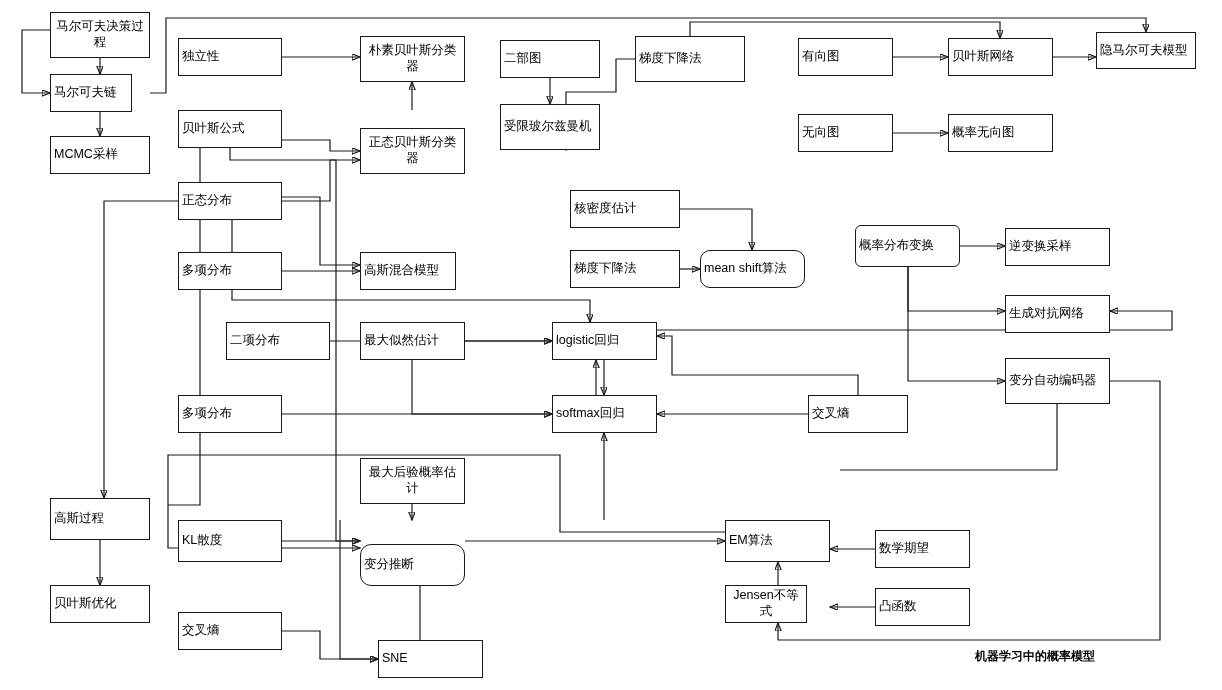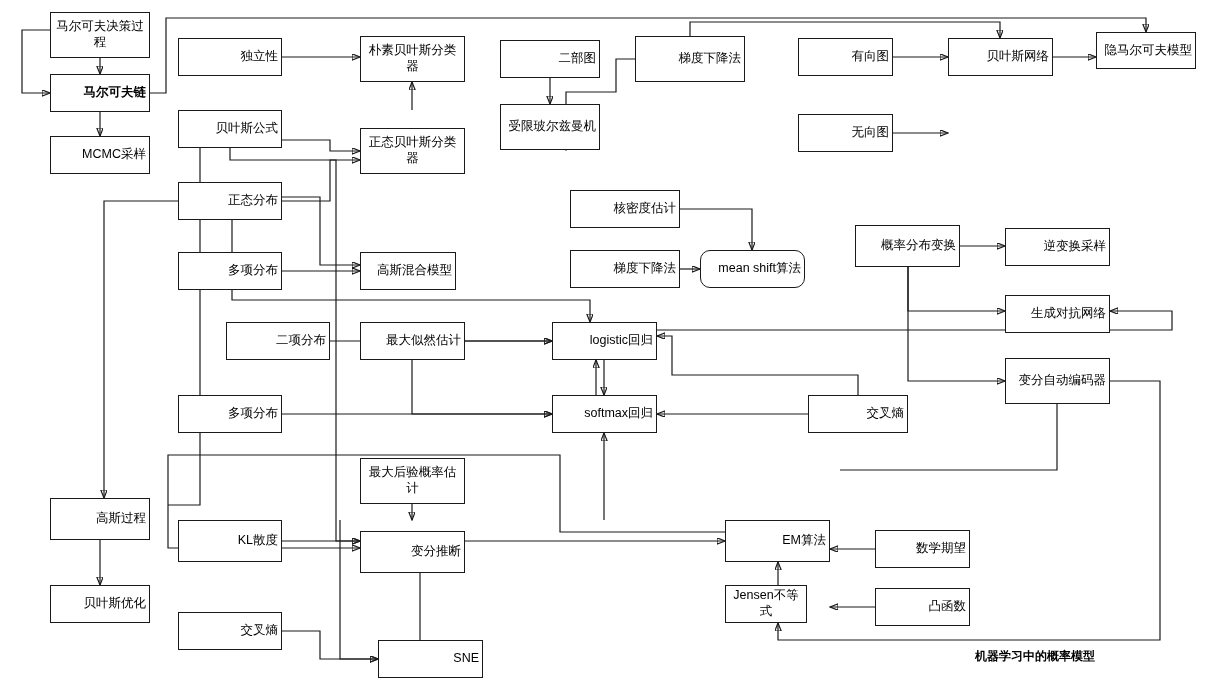--- a/index.html
+++ b/index.html
@@ -15,21 +15,21 @@
     font-family: "Liberation Sans", "DejaVu Sans", sans-serif;
     overflow: hidden;
   }
   .node {
     position: absolute;
     box-sizing: border-box;
     border: 1px solid #1a1a1a;
     background: #ffffff;
     display: flex;
     align-items: center;
-    justify-content: flex-end;
+    justify-content: flex-start;
     text-align: center;
     font-size: 12.5px;
     color: #000000;
     line-height: 1.25;
     padding: 2px 3px;
     z-index: 2;
   }
   .caption {
     position: absolute;
     font-size: 12px;
@@ -159,21 +159,21 @@
     <path d="M420,640 L420,562" marker-end="url(#ah)"></path>
 
     <path d="M200,148 L200,505 L168,505"></path>
   </svg>
 
   <div class="caption" style="left: 975px; top: 648px;">机器学习中的概率模型</div>
 
   <div class="node" style="left: 50px; top: 12px; width: 100px; height: 46px;">
       <span>马尔可夫决策过程</span>
     </div>
-  <div class="node" style="left: 50px; top: 74px; width: 100px; height: 38px; font-weight: bold;">
+  <div class="node" style="left: 50px; top: 74px; width: 82px; height: 38px;">
       <span>马尔可夫链</span>
     </div>
   <div class="node" style="left: 50px; top: 136px; width: 100px; height: 38px;">
       <span>MCMC采样</span>
     </div>
   <div class="node" style="left: 178px; top: 38px; width: 104px; height: 38px;">
       <span>独立性</span>
     </div>
   <div class="node" style="left: 360px; top: 36px; width: 105px; height: 46px;">
       <span>朴素贝叶斯分类器</span>
@@ -213,30 +213,33 @@
     </div>
   <div class="node" style="left: 948px; top: 38px; width: 105px; height: 38px;">
       <span>贝叶斯网络</span>
     </div>
   <div class="node" style="left: 1096px; top: 32px; width: 100px; height: 37px;">
       <span>隐马尔可夫模型</span>
     </div>
   <div class="node" style="left: 798px; top: 114px; width: 95px; height: 38px;">
       <span>无向图</span>
     </div>
+  <div class="node" style="left: 948px; top: 114px; width: 105px; height: 38px;">
+      <span>概率无向图</span>
+    </div>
   <div class="node" style="left: 570px; top: 190px; width: 110px; height: 38px;">
       <span>核密度估计</span>
     </div>
   <div class="node" style="left: 570px; top: 250px; width: 110px; height: 38px;">
       <span>梯度下降法</span>
     </div>
   <div class="node" style="left: 700px; top: 250px; width: 105px; height: 38px; border-radius: 10px;">
       <span>mean shift算法</span>
     </div>
-  <div class="node" style="left: 855px; top: 225px; width: 105px; height: 42px;">
+  <div class="node" style="left: 855px; top: 225px; width: 105px; height: 42px; border-radius: 6px;">
       <span>概率分布变换</span>
     </div>
   <div class="node" style="left: 1005px; top: 228px; width: 105px; height: 38px;">
       <span>逆变换采样</span>
     </div>
   <div class="node" style="left: 1005px; top: 295px; width: 105px; height: 38px;">
       <span>生成对抗网络</span>
     </div>
   <div class="node" style="left: 1005px; top: 358px; width: 105px; height: 46px;">
       <span>变分自动编码器</span>
@@ -255,21 +258,21 @@
     </div>
   <div class="node" style="left: 360px; top: 458px; width: 105px; height: 46px;">
       <span>最大后验概率估计</span>
     </div>
   <div class="node" style="left: 50px; top: 498px; width: 100px; height: 42px;">
       <span>高斯过程</span>
     </div>
   <div class="node" style="left: 178px; top: 520px; width: 104px; height: 42px;">
       <span>KL散度</span>
     </div>
-  <div class="node" style="left: 360px; top: 531px; width: 105px; height: 42px;">
+  <div class="node" style="left: 360px; top: 544px; width: 105px; height: 42px; border-radius: 11px;">
       <span>变分推断</span>
     </div>
   <div class="node" style="left: 725px; top: 520px; width: 105px; height: 42px;">
       <span>EM算法</span>
     </div>
   <div class="node" style="left: 875px; top: 530px; width: 95px; height: 38px;">
       <span>数学期望</span>
     </div>
   <div class="node" style="left: 50px; top: 585px; width: 100px; height: 38px;">
       <span>贝叶斯优化</span>

